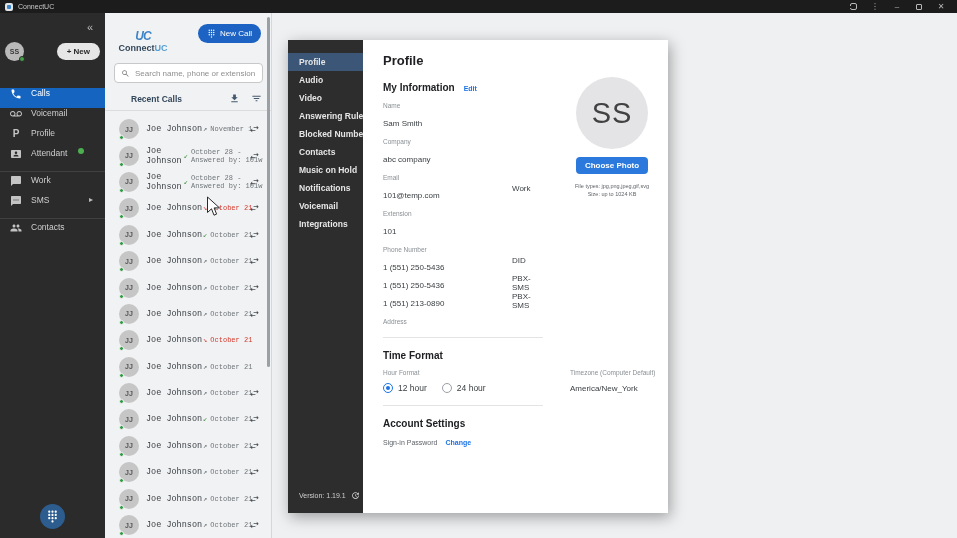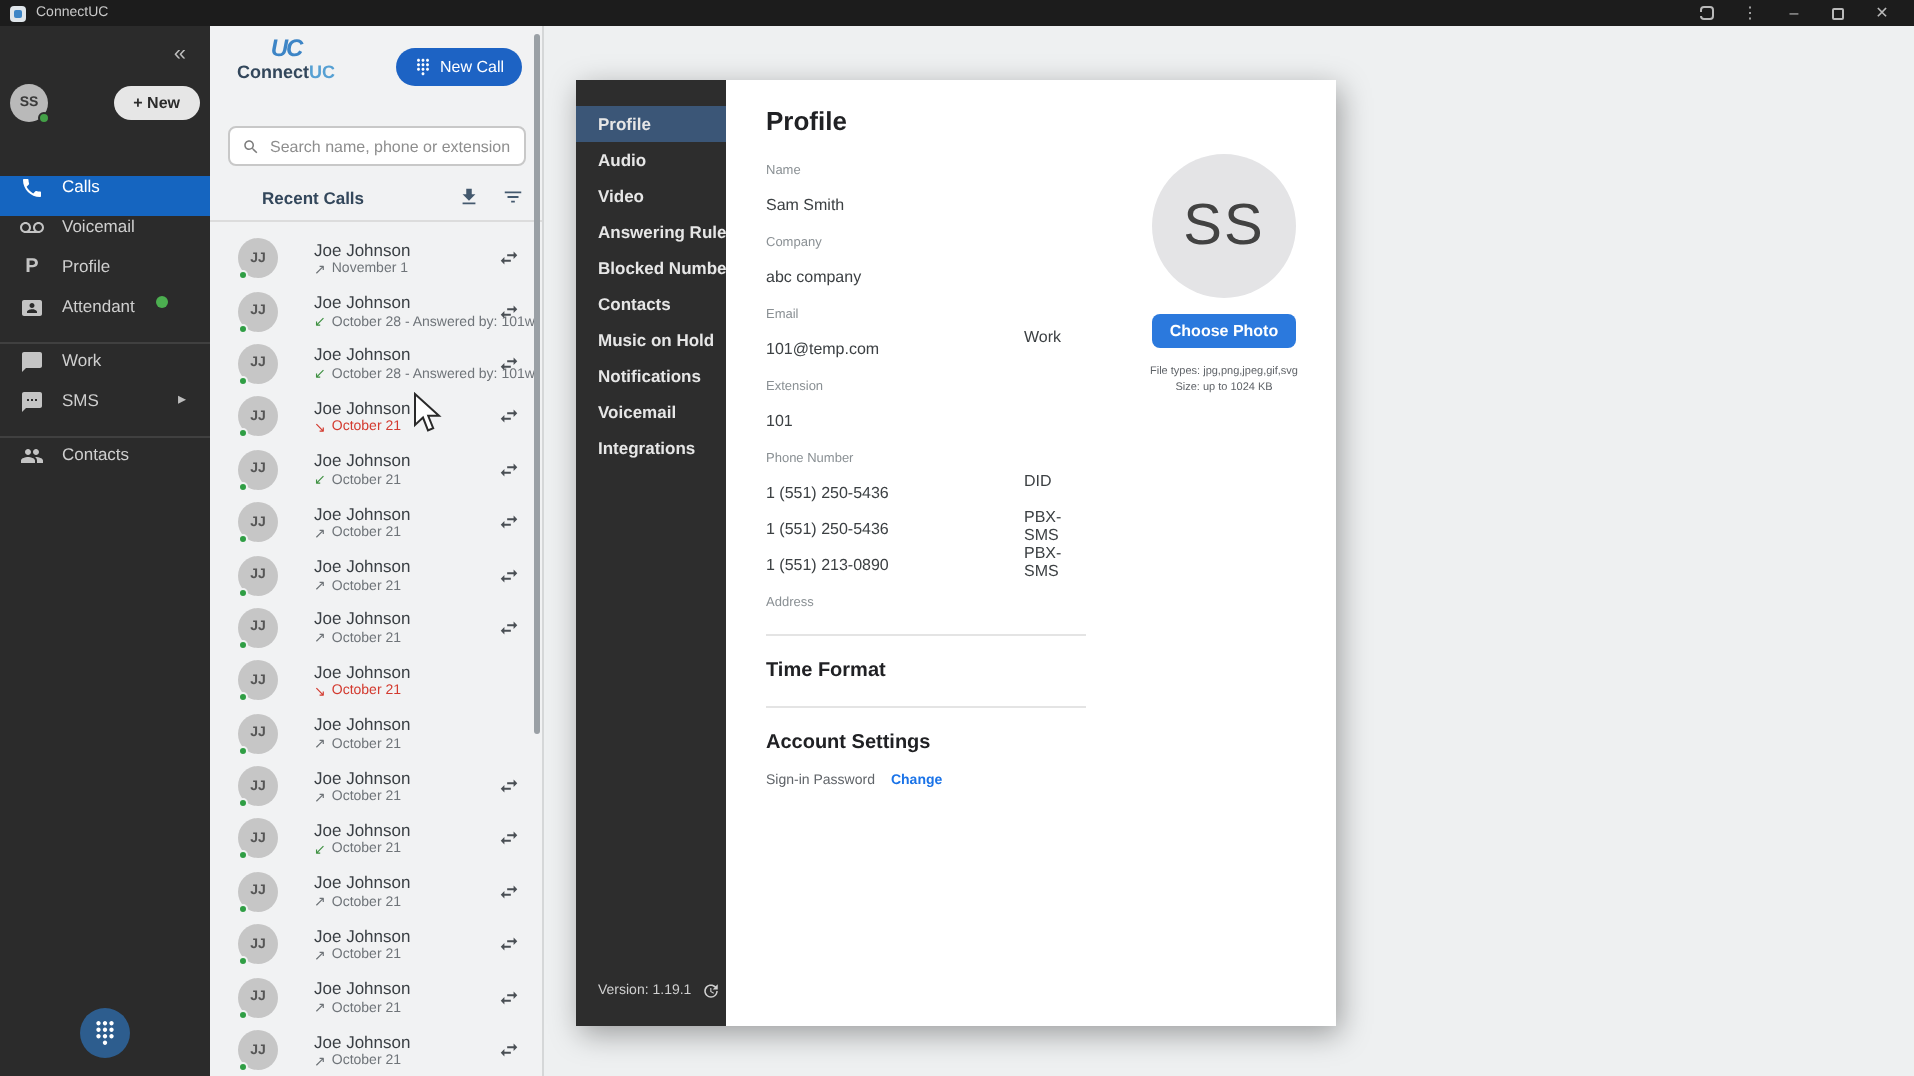--- a/index.html
+++ b/index.html
@@ -32,41 +32,41 @@
   .nav-item.active .icon{color:#fff;}
   .p-letter{font-size:10px;font-weight:bold;line-height:1;}
   .status-dot{display:none;width:6px;height:6px;border-radius:50%;background:#4caf50;margin-left:2px;}
   .chev{display:none;position:absolute;right:12px;color:#bdbdbd;font-size:8px;}
   .nav-divider{height:1px;background:#404040;margin:3px 0;}
   .fab{position:absolute;left:40px;bottom:9px;width:25px;height:25px;border-radius:50%;background:#2d5d8e;border:none;display:flex;align-items:center;justify-content:center;color:#fff;}
   .fab svg{width:13px;height:13px;fill:#fff;}
 
   
   .calls-panel{position:absolute;top:13px;left:105px;bottom:0;width:167px;background:#f1f2f3;border-right:1px solid #d5d7d8;}
-  .brand{position:absolute;top:4px;left:12px;width:52px;text-align:center;}
+  .brand{position:absolute;top:16px;left:12px;width:52px;text-align:center;}
   .brand-mark{font-size:12px;font-weight:bold;font-style:italic;color:#3d85c6;letter-spacing:-1px;line-height:14px;}
   .brand-name{font-size:9px;letter-spacing:0;}
   .brand-name .p1{color:#33475b;font-weight:bold;}
   .brand-name .p2{color:#56a0d3;font-weight:bold;}
   .new-call{position:absolute;top:11px;right:10px;height:19px;background:#1d63c4;color:#fff;border:none;border-radius:10px;font-size:8px;display:flex;align-items:center;gap:4px;padding:0 9px;}
   .new-call svg{width:9px;height:9px;fill:#fff;}
   .search-box{position:absolute;top:50px;left:9px;right:8px;height:20px;background:#fff;border:1px solid #c8c8c8;border-radius:4px;display:flex;align-items:center;gap:5px;padding:0 6px;}
   .search-box svg{width:9px;height:9px;fill:#7c7c7c;flex:none;}
   .search-box input{border:none;outline:none;background:transparent;font-size:8px;width:100%;font-family:"Liberation Sans",sans-serif;color:#333;}
   .search-box input::placeholder{color:#8e8e8e;}
   .recent-hdr{position:absolute;top:80px;left:26px;right:9px;display:flex;align-items:center;}
   .recent-title{font-size:8.5px;font-weight:bold;color:#33475b;}
   .hdr-icons{margin-left:auto;display:flex;gap:11px;}
   .hdr-icons svg{width:11px;height:11px;fill:#44596e;}
   .list-divider{position:absolute;top:97px;left:0;right:0;height:1px;background:#dcdcdc;}
   .call-list{position:absolute;top:98px;left:0;right:0;bottom:0;overflow:hidden;padding-top:5px;}
   .call-row{height:26.4px;display:flex;align-items:center;padding-left:14px;position:relative;}
   .avatar-jj{width:20px;height:20px;border-radius:50%;background:#c6c6c6;color:#555;font-size:7px;font-weight:bold;display:flex;align-items:center;justify-content:center;position:relative;flex:none;}
   .avatar-jj .dot{position:absolute;left:0px;bottom:-1px;width:5px;height:5px;border-radius:50%;background:#2f9e44;border:1px solid #f1f2f3;}
-  .call-texts{margin-left:18px;display:flex;flex-direction:column;gap:1px;}
+  .call-texts{margin-left:7px;display:flex;flex-direction:row;gap:1px;font-family:Liberation Mono, monospace;}
   .call-name{font-size:8.5px;color:#3a3f44;}
   .call-sub{font-size:7px;color:#6f7479;display:flex;align-items:center;gap:3px;}
   .call-sub .arr{font-size:7px;}
   .arr.out{color:#6e7377;} .arr.in{color:#3f9142;}
   .call-row.missed .call-sub, .arr.missed{color:#d33a2f;}
   .split-btn{position:absolute;right:11px;top:50%;transform:translateY(-50%);background:none;border:none;padding:0;display:flex;}
   .split-btn svg{width:11px;height:11px;fill:#4a4f54;}
   .scrollbar{position:absolute;right:1px;top:4px;width:3px;height:350px;background:#9aa0a5;border-radius:2px;}
 
   
@@ -546,20 +546,24 @@
       <div class="version-row">
         <span>Version: 1.19.1</span>
         <svg viewBox="0 0 24 24">
             <path d="M21 10.12h-6.78l2.74-2.82c-2.73-2.7-7.15-2.8-9.88-.1-2.73 2.71-2.73 7.08 0 9.79s7.15 2.71 9.88 0C18.32 15.65 19 14.08 19 12.1h2c0 1.98-.88 4.55-2.64 6.29-3.51 3.48-9.21 3.48-12.72 0-3.5-3.47-3.53-9.11-.02-12.58 3.51-3.47 9.14-3.47 12.65 0L21 3v7.12zM12.5 8v4.25l3.5 2.08-.72 1.21L11 13V8h1.5z"></path>
           </svg>
       </div>
     </div>
     <div class="modal-content">
       <div class="page-title">Profile</div>
 
+      <div class="sec-row">
+        <span class="sec-title">My Information</span>
+        <a class="link">Edit</a>
+      </div>
 
       <div>
           <div class="field">
     <div class="f-label">Name</div>
     <div class="vrow">
       <span class="f-value">Sam Smith</span>
       
     </div>
   </div>
           <div class="field">
@@ -603,20 +607,41 @@
           </div>
       </div>
 
       <div class="field">
         <div class="f-label">Address</div>
       </div>
 
       <hr class="sep">
 
       <div class="sec-title" style="margin-bottom:8px;">Time Format</div>
+      <div class="tf-row">
+        <div class="f-label">Hour Format</div>
+        <div class="radio-line">
+            <span class="radio-opt selected">
+    <span class="radio">
+                <span class="rd"></span>
+              </span>
+    <span class="r-lbl">12 hour</span>
+  </span>
+            <span class="radio-opt">
+    <span class="radio">
+                <span class="rd"></span>
+              </span>
+    <span class="r-lbl">24 hour</span>
+  </span>
+          </div>
+        <div class="tz-col">
+          <div class="f-label">Timezone (Computer Default)</div>
+          <div class="tz-val">America/New_York</div>
+        </div>
+      </div>
 
       <hr class="sep">
 
       <div class="sec-title" style="margin-bottom:10px;">Account Settings</div>
       <div class="pw-row">
         <span class="pw-label">Sign-in Password</span>
         <a class="link">Change</a>
       </div>
 
       <div class="photo-col">

